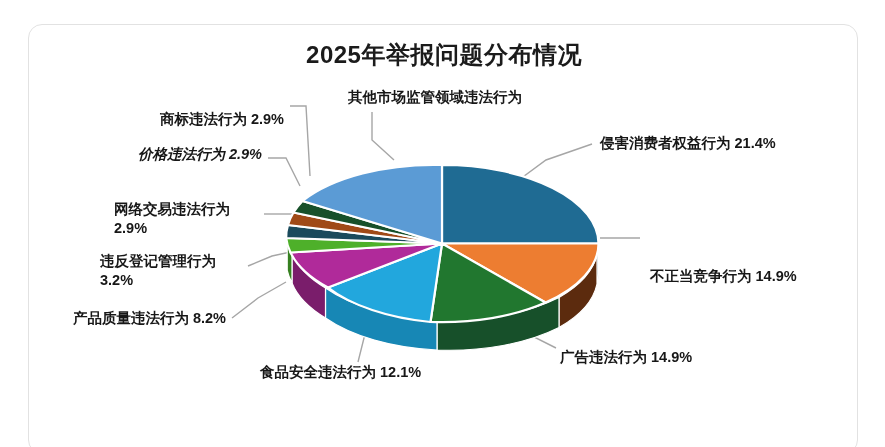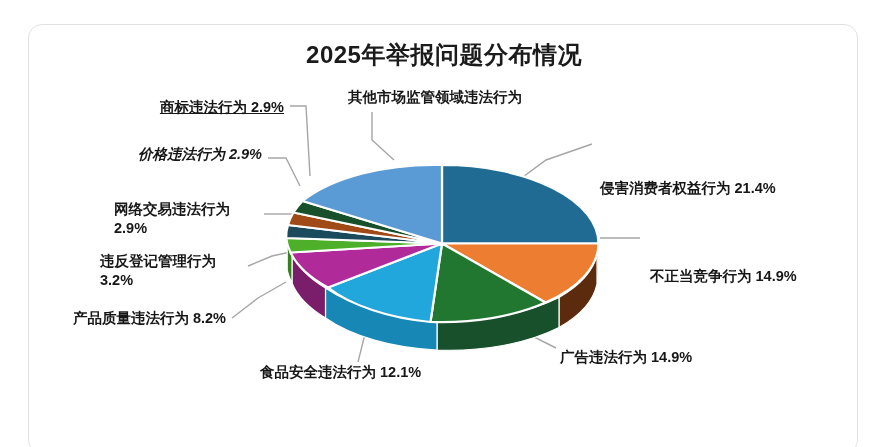--- a/index.html
+++ b/index.html
@@ -129,21 +129,21 @@
 
       <path d="M 302.5,201.0 A 156,78.5 0 0 1 442,165 L 442,243.5 Z" fill="#5b9bd5"></path>
     </g>
   </g>
 </svg>
 
 <div class="lbl center" style="left:348px; top:88px; width:230px;">
   <span class="pct-line">其他市场监管领域违法行为</span>
 </div>
 
-<div class="lbl left" style="left:600px; top:134px;margin-top:45px;">
+<div class="lbl left" style="left:600px; top:134px;">
   <span class="pct-line">侵害消费者权益行为 21.4%</span>
 </div>
 
 <div class="lbl left" style="left:650px; top:229px;margin-top:38px;">
   <span class="pct-line">不正当竞争行为 14.9%</span>
 </div>
 
 <div class="lbl left" style="left:560px; top:348px;">
   <span class="pct-line">广告违法行为 14.9%</span>
 </div>
@@ -163,15 +163,15 @@
 
 <div class="lbl center" style="left:114px; top:200px; width:142px;">
   <span class="pct-line">网络交易违法行为</span>
   <span class="pct-line">2.9%</span>
 </div>
 
 <div class="lbl right" style="left:60px; top:145px; width:202px;font-style:italic;">
   <span class="pct-line">价格违法行为 2.9%</span>
 </div>
 
-<div class="lbl right" style="left:80px; top:98px; width:204px;text-decoration:underline;">
+<div class="lbl right" style="left:80px; top:110px; width:204px;">
   <span class="pct-line">商标违法行为 2.9%</span>
 </div>
 
 </body></html>

